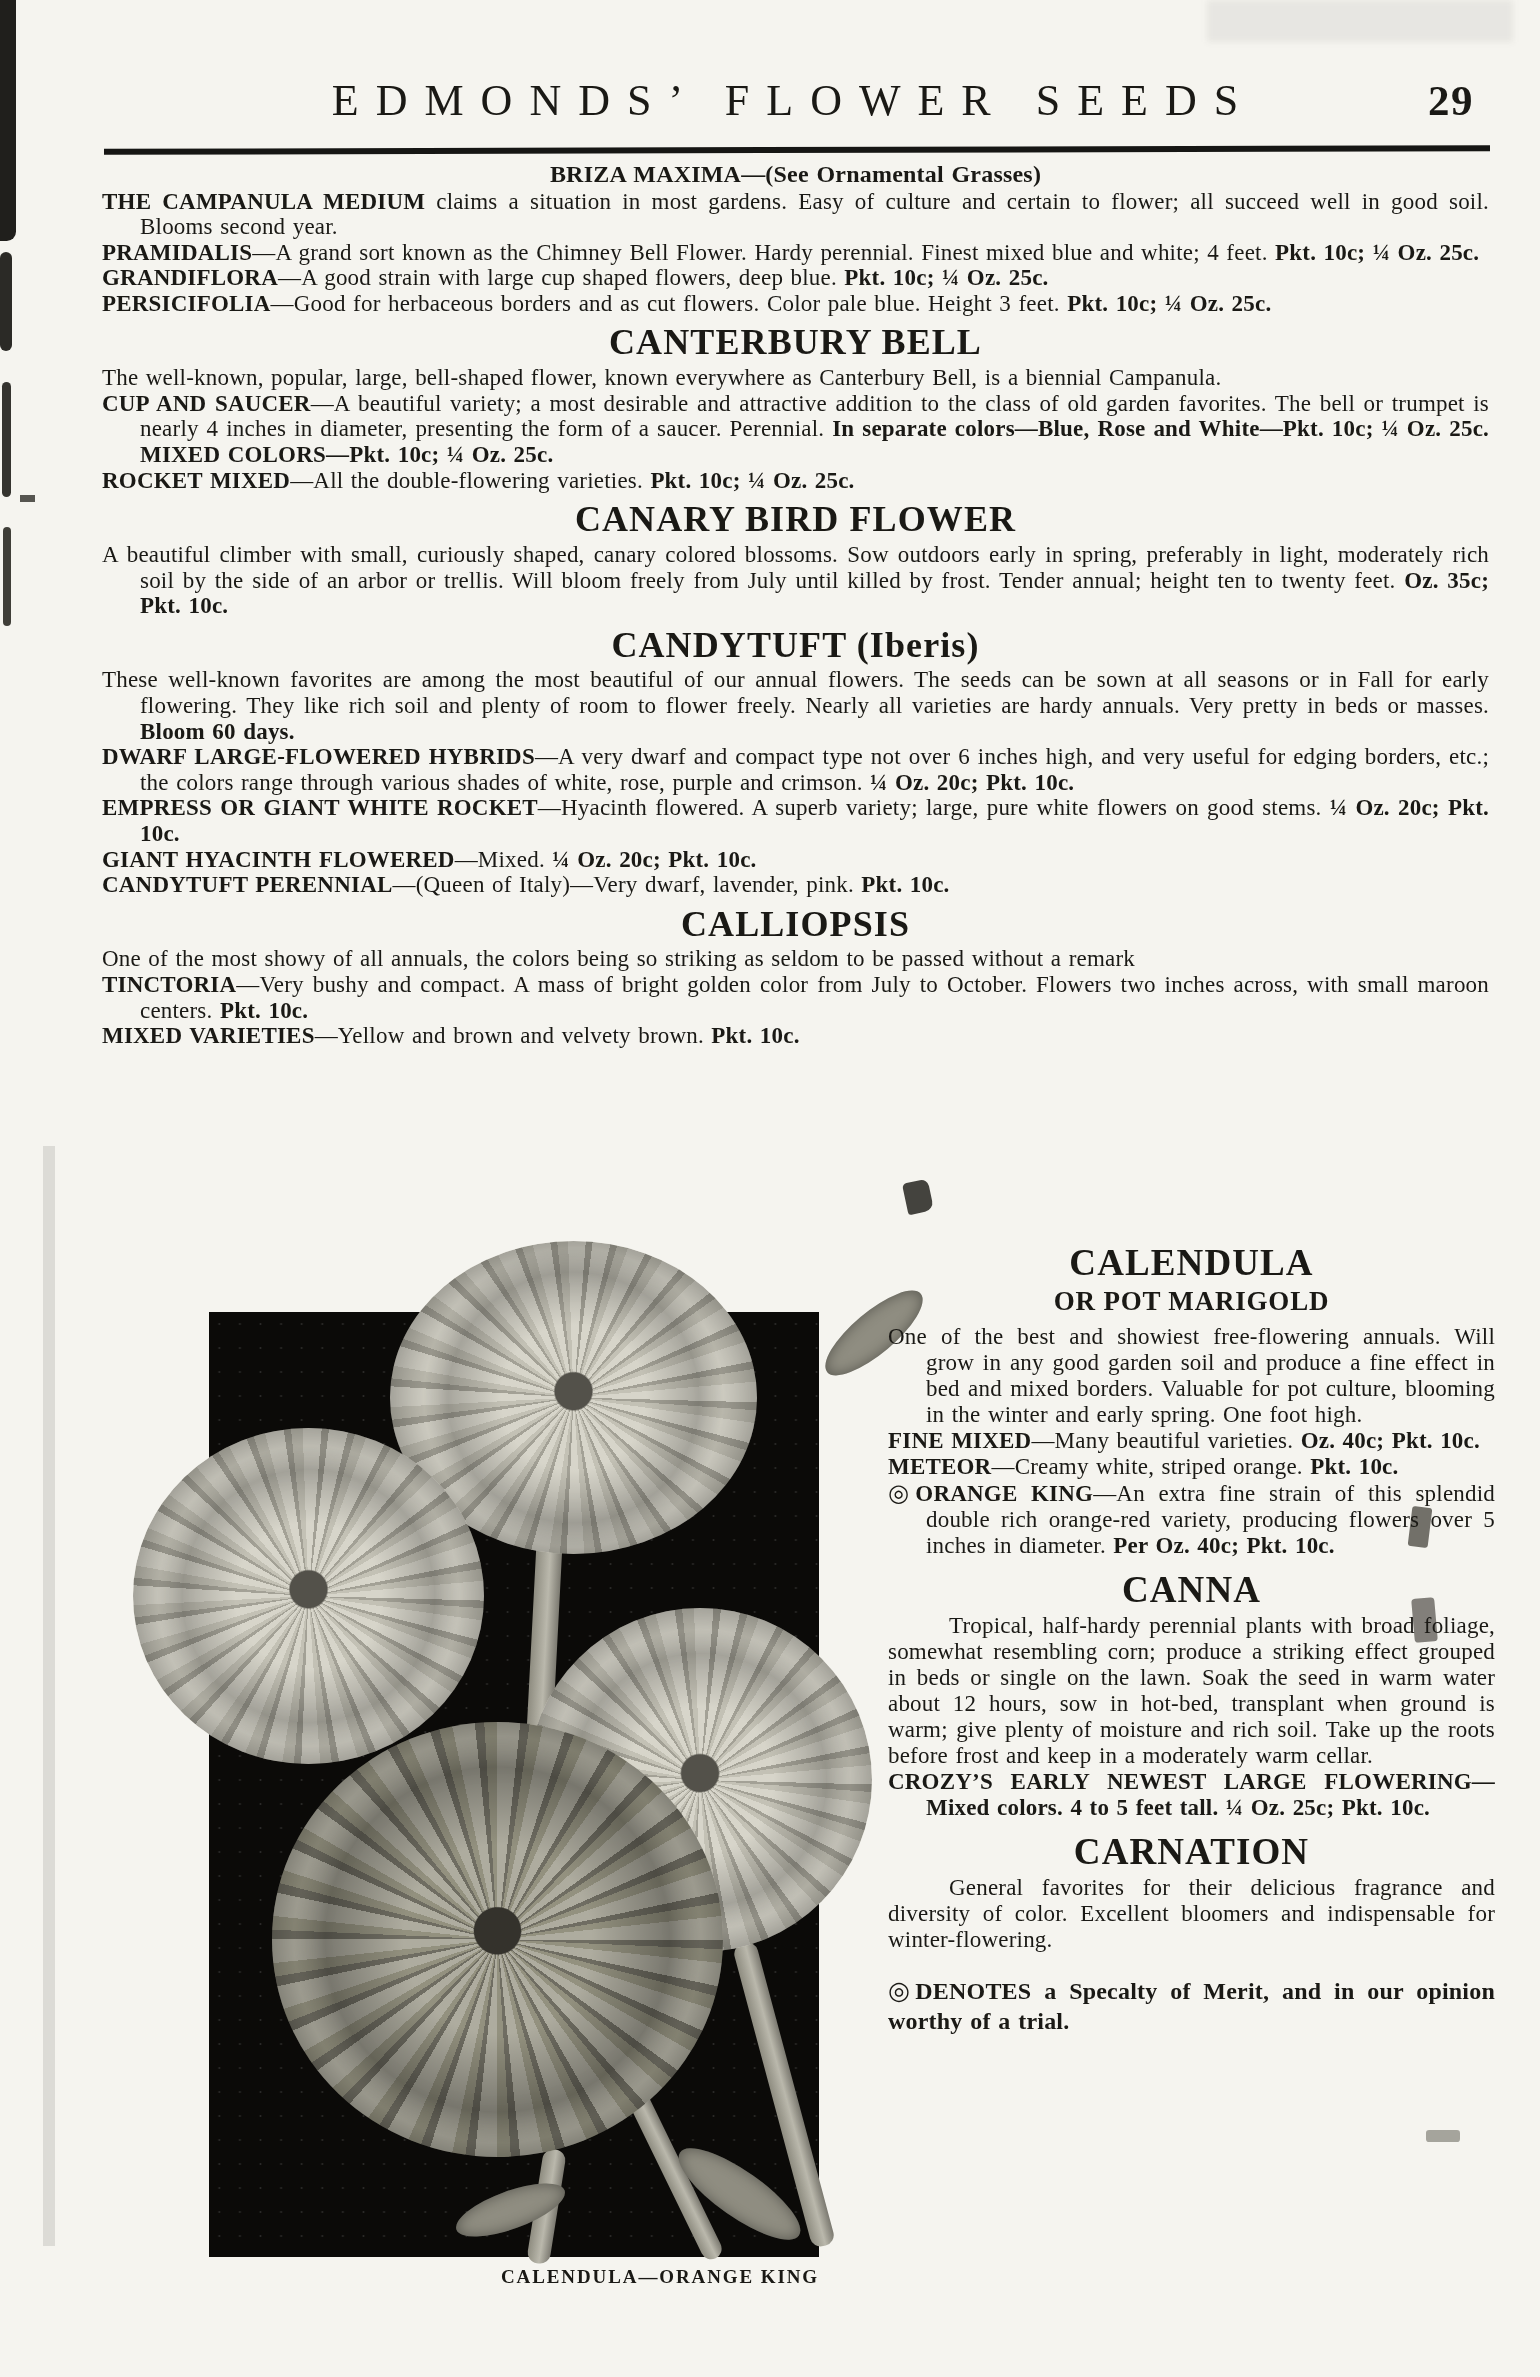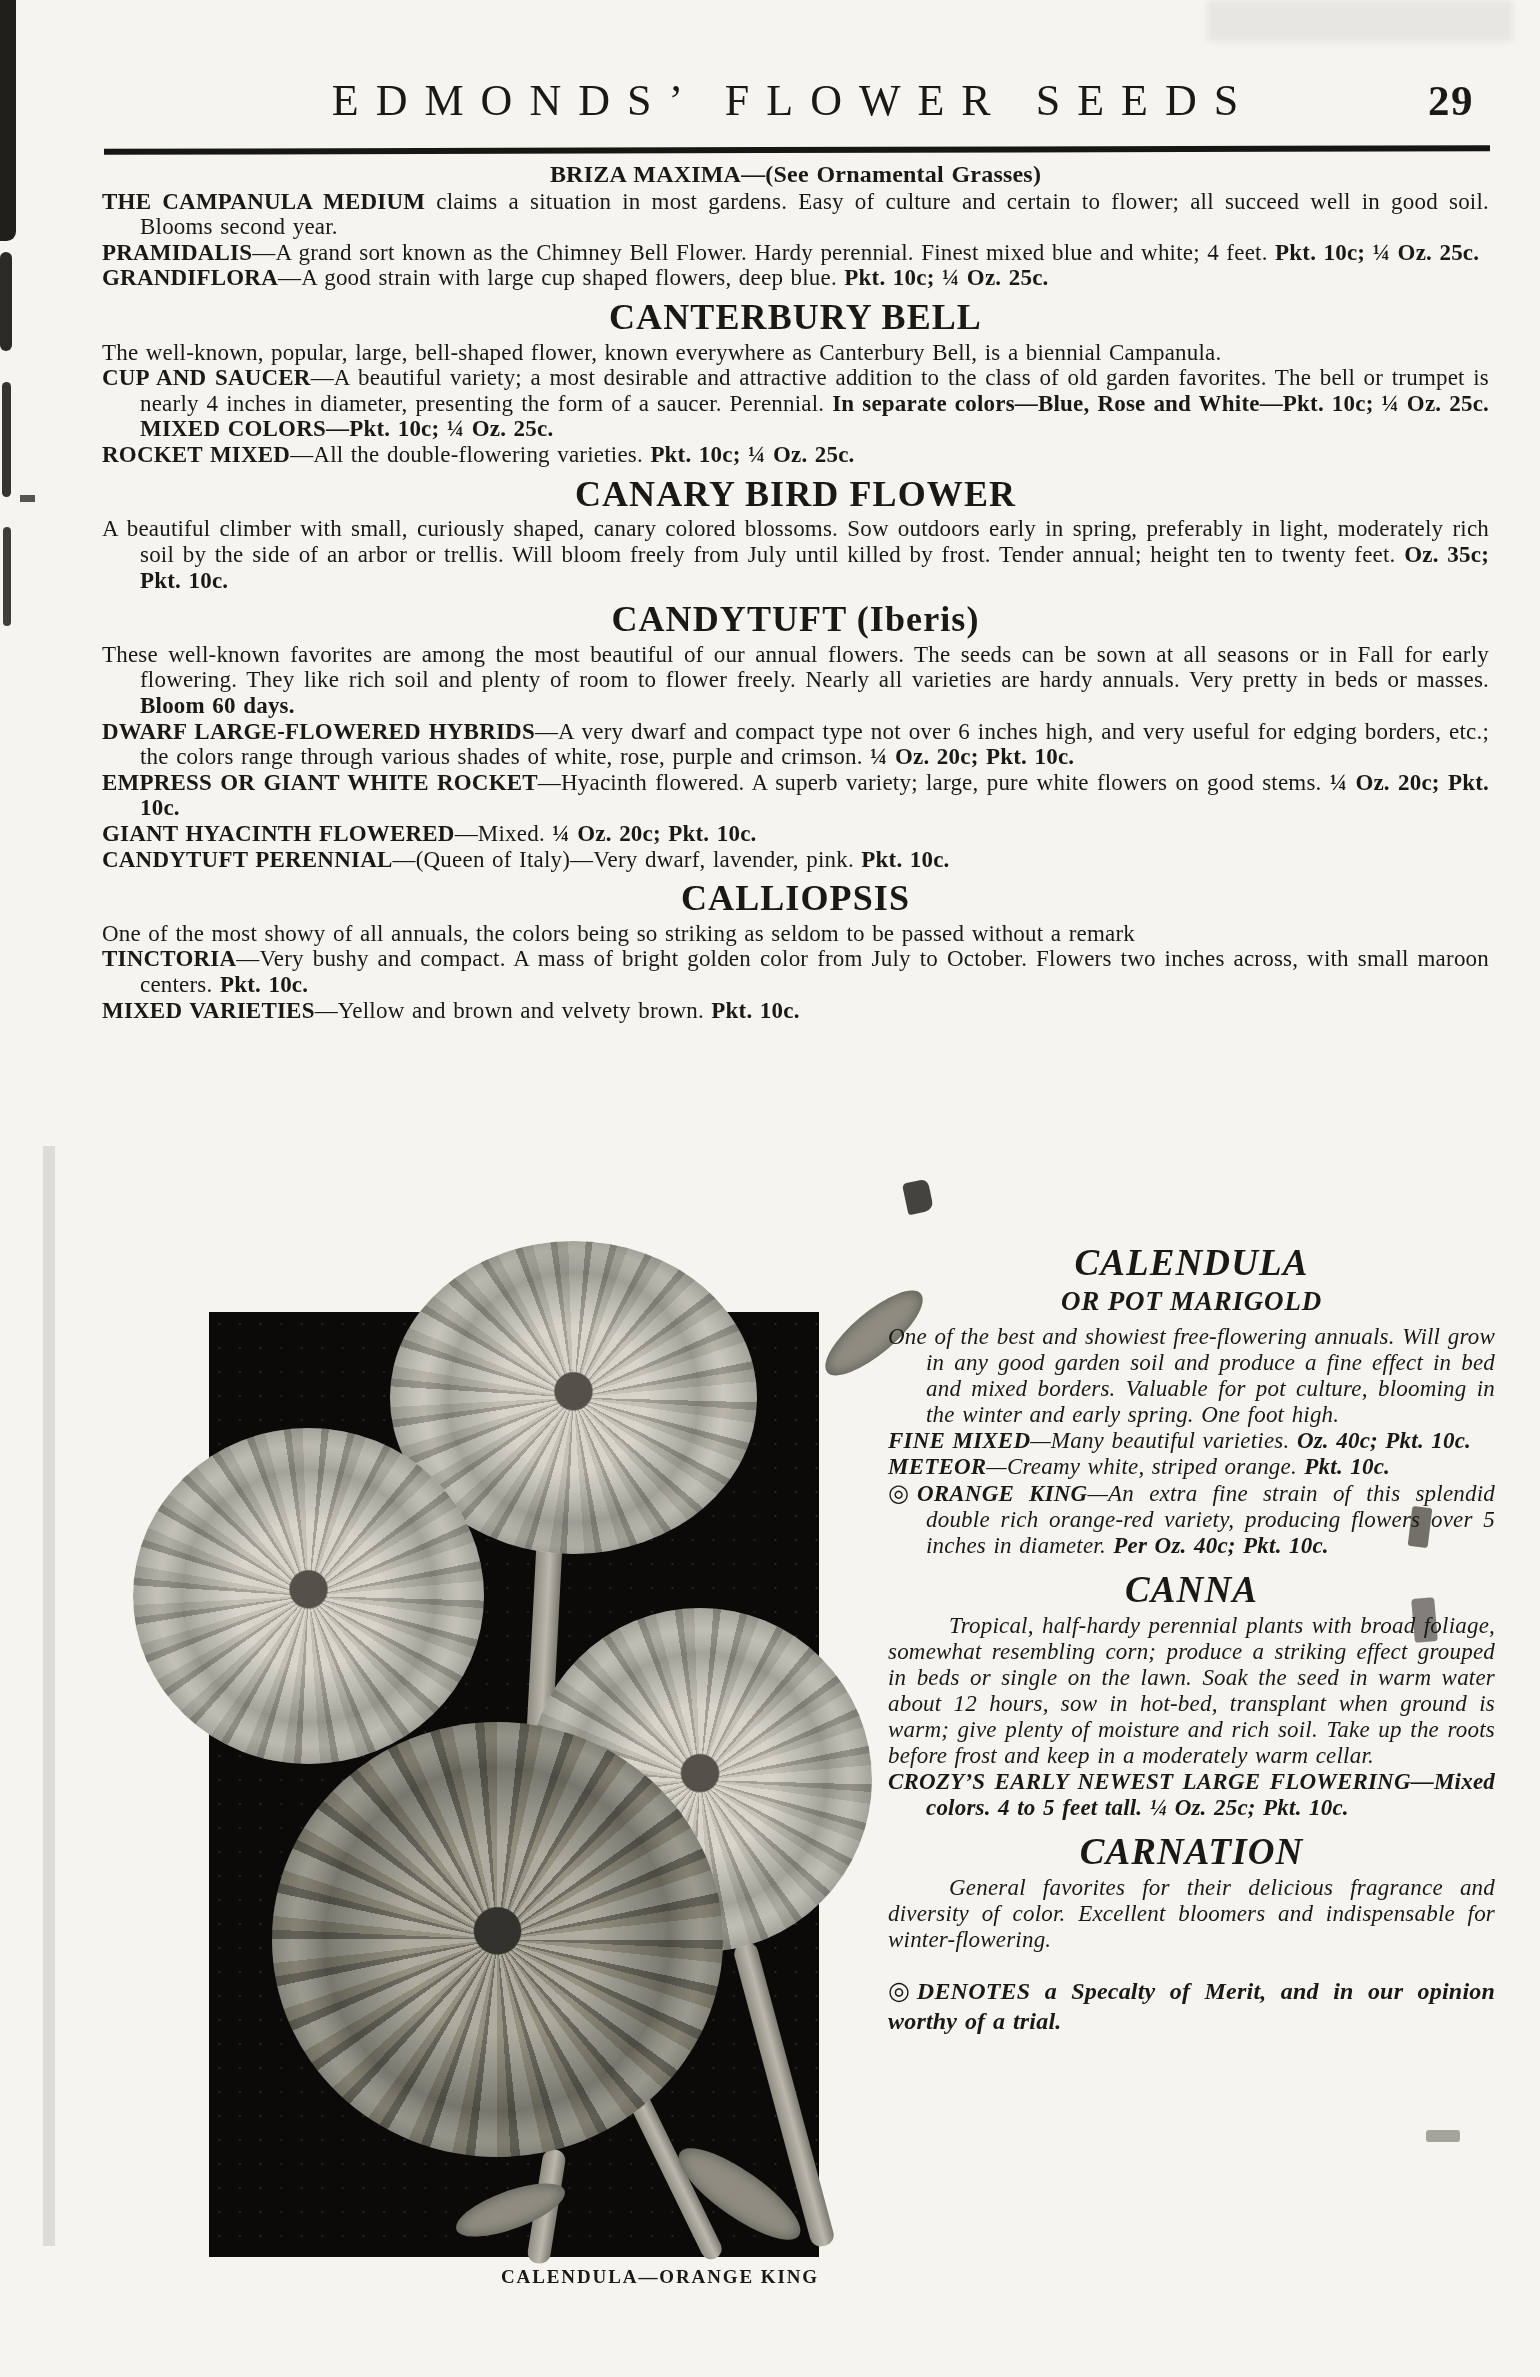--- a/index.html
+++ b/index.html
@@ -48,21 +48,21 @@
   .h2-first{margin-top:0.8px;}
   .sub{
     margin:0 0 6.9px;text-align:center;
     font-size:27px;font-weight:bold;letter-spacing:0.8px;line-height:31px;
   }
   .first-indent{padding-left:0 !important;text-indent:61px !important;}
   b{font-weight:bold;}
   .merit{font-size:1.05em;}
 
   
-  .rcol{position:absolute;left:888px;top:1232px;width:607px;font-style:italic;}
+  .rcol{position:absolute;left:888px;top:1232px;width:607px;}
   .rcol h2{margin:12.2px 0 3.8px;font-size:37px;}
   .note{
     font-weight:bold;text-align:center;
     margin-top:23px !important;
     font-size:24px !important;line-height:30px !important;
     padding-left:0 !important;text-indent:0 !important;
   }
 
   
   .photo{
@@ -130,20 +130,21 @@
   <div class="rule"></div>
 
   <div class="main">
 
     <p class="briza">BRIZA MAXIMA—(See Ornamental Grasses)</p>
 
     <div>
       <p class="entry"><b>THE CAMPANULA MEDIUM</b><span> claims a situation in most gardens. Easy of culture and certain to flower; all succeed well in good soil. Blooms second year.</span><b></b></p>
       <p class="entry"><b>PRAMIDALIS</b><span>—A grand sort known as the Chimney Bell Flower. Hardy perennial. Finest mixed blue and white; 4 feet. </span><b>Pkt. 10c; ¼ Oz. 25c.</b></p>
       <p class="entry"><b>GRANDIFLORA</b><span>—A good strain with large cup shaped flowers, deep blue. </span><b>Pkt. 10c; ¼ Oz. 25c.</b></p>
+      <p class="entry"><b>PERSICIFOLIA</b><span>—Good for herbaceous borders and as cut flowers. Color pale blue. Height 3 feet. </span><b>Pkt. 10c; ¼ Oz. 25c.</b></p>
     </div>
 
     <div>
       <h2>CANTERBURY BELL</h2>
       <p>The well-known, popular, large, bell-shaped flower, known everywhere as Canterbury Bell, is a biennial Campanula.</p>
       <p class="entry"><b>CUP AND SAUCER</b><span>—A beautiful variety; a most desirable and attractive addition to the class of old garden favorites. The bell or trumpet is nearly 4 inches in diameter, presenting the form of a saucer. Perennial. </span><b>In separate colors—Blue, Rose and White—Pkt. 10c; ¼ Oz. 25c. MIXED COLORS—Pkt. 10c; ¼ Oz. 25c.</b></p>
       <p class="entry"><b>ROCKET MIXED</b><span>—All the double-flowering varieties. </span><b>Pkt. 10c; ¼ Oz. 25c.</b></p>
     </div>
 
     <div>

